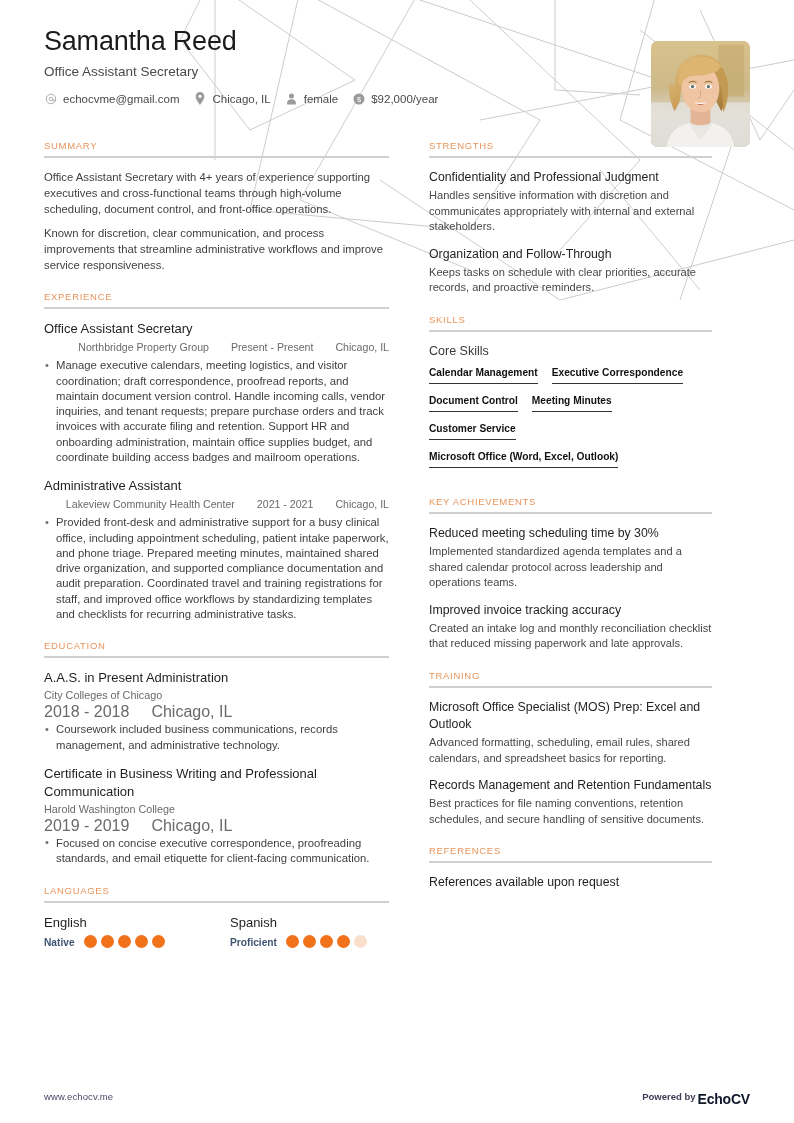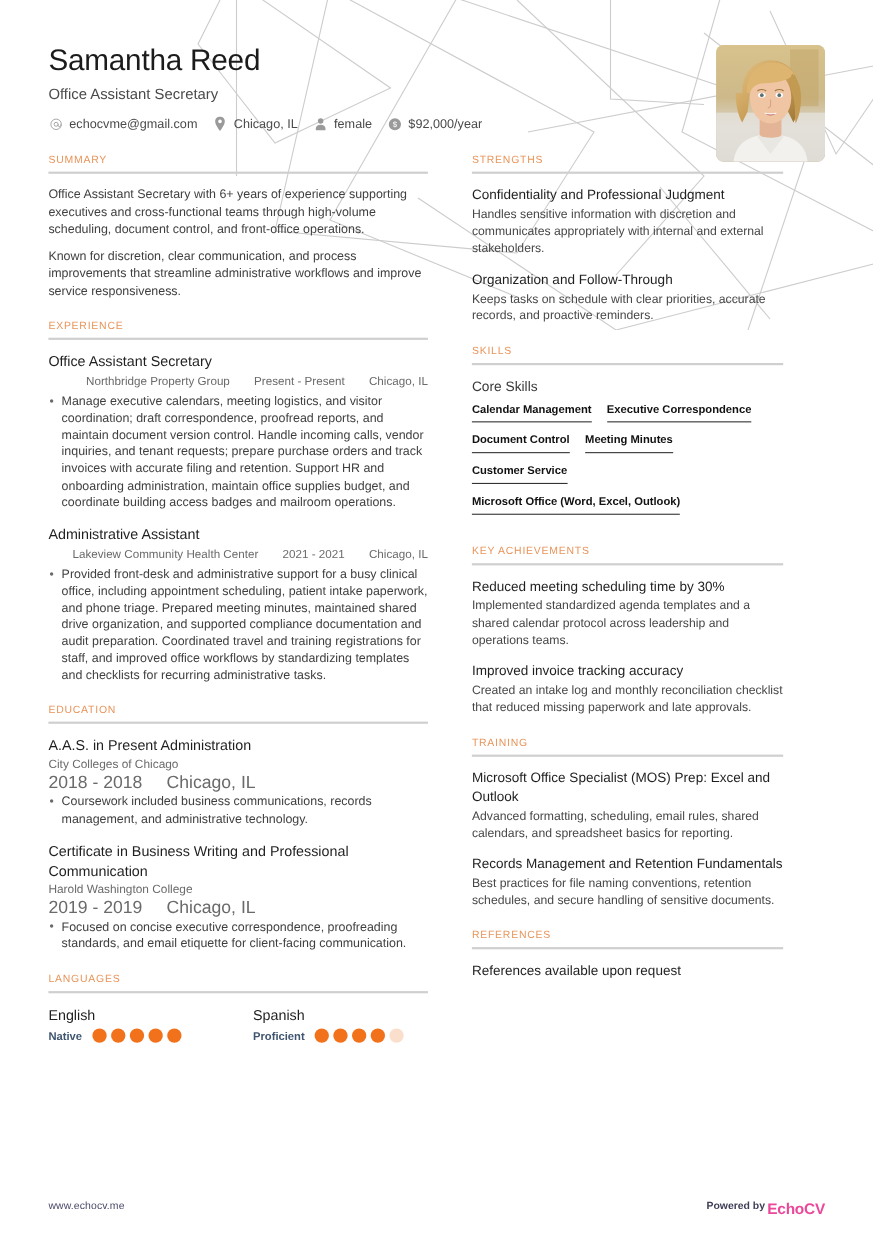--- a/index.html
+++ b/index.html
@@ -36,21 +36,21 @@
 
   .content {
     position: relative;
     z-index: 2;
     padding: 0 44px;
   }
 
   
   .header {
     position: relative;
-    padding-top: 38px;
+    padding-top: 24px;
     height: 140px;
   }
   .name {
     font-size: 27px;
     font-weight: 400;
     color: #1b1b1b;
     letter-spacing: -0.2px;
     line-height: 34px;
   }
   .job-title {
@@ -272,21 +272,21 @@
     align-items: flex-start;
     gap: 2px;
     font-weight: bold;
   }
   .powered {
     font-size: 9.5px;
     color: #3d3d57;
   }
   .brand {
     font-size: 14px;
-    color: #ec4899;
+    color: #0f172a;
     letter-spacing: -0.2px;
   }
 </style>
 </head>
 <body>
 
 <div class="page">
 
   <svg class="bg-lines" viewBox="0 0 794 300" fill="none">
     <g stroke="#cccccc" stroke-width="1" fill="none">
@@ -403,21 +403,21 @@
       </div>
     </div>
 
     <div class="cols">
 
       <div class="col-left">
 
         <div class="section">
           <div class="section-title">SUMMARY</div>
           <div class="section-rule"></div>
-          <div class="para">Office Assistant Secretary with 6+ years of experience supporting executives and cross-functional teams through high-volume scheduling, document control, and front-office operations.</div>
+          <div class="para">Office Assistant Secretary with 4+ years of experience supporting executives and cross-functional teams through high-volume scheduling, document control, and front-office operations.</div>
           <div class="para">Known for discretion, clear communication, and process improvements that streamline administrative workflows and improve service responsiveness.</div>
         </div>
 
         <div class="section">
           <div class="section-title">EXPERIENCE</div>
           <div class="section-rule"></div>
 
           <div class="entry">
             <div class="entry-title">Office Assistant Secretary</div>
             <div class="entry-meta">

